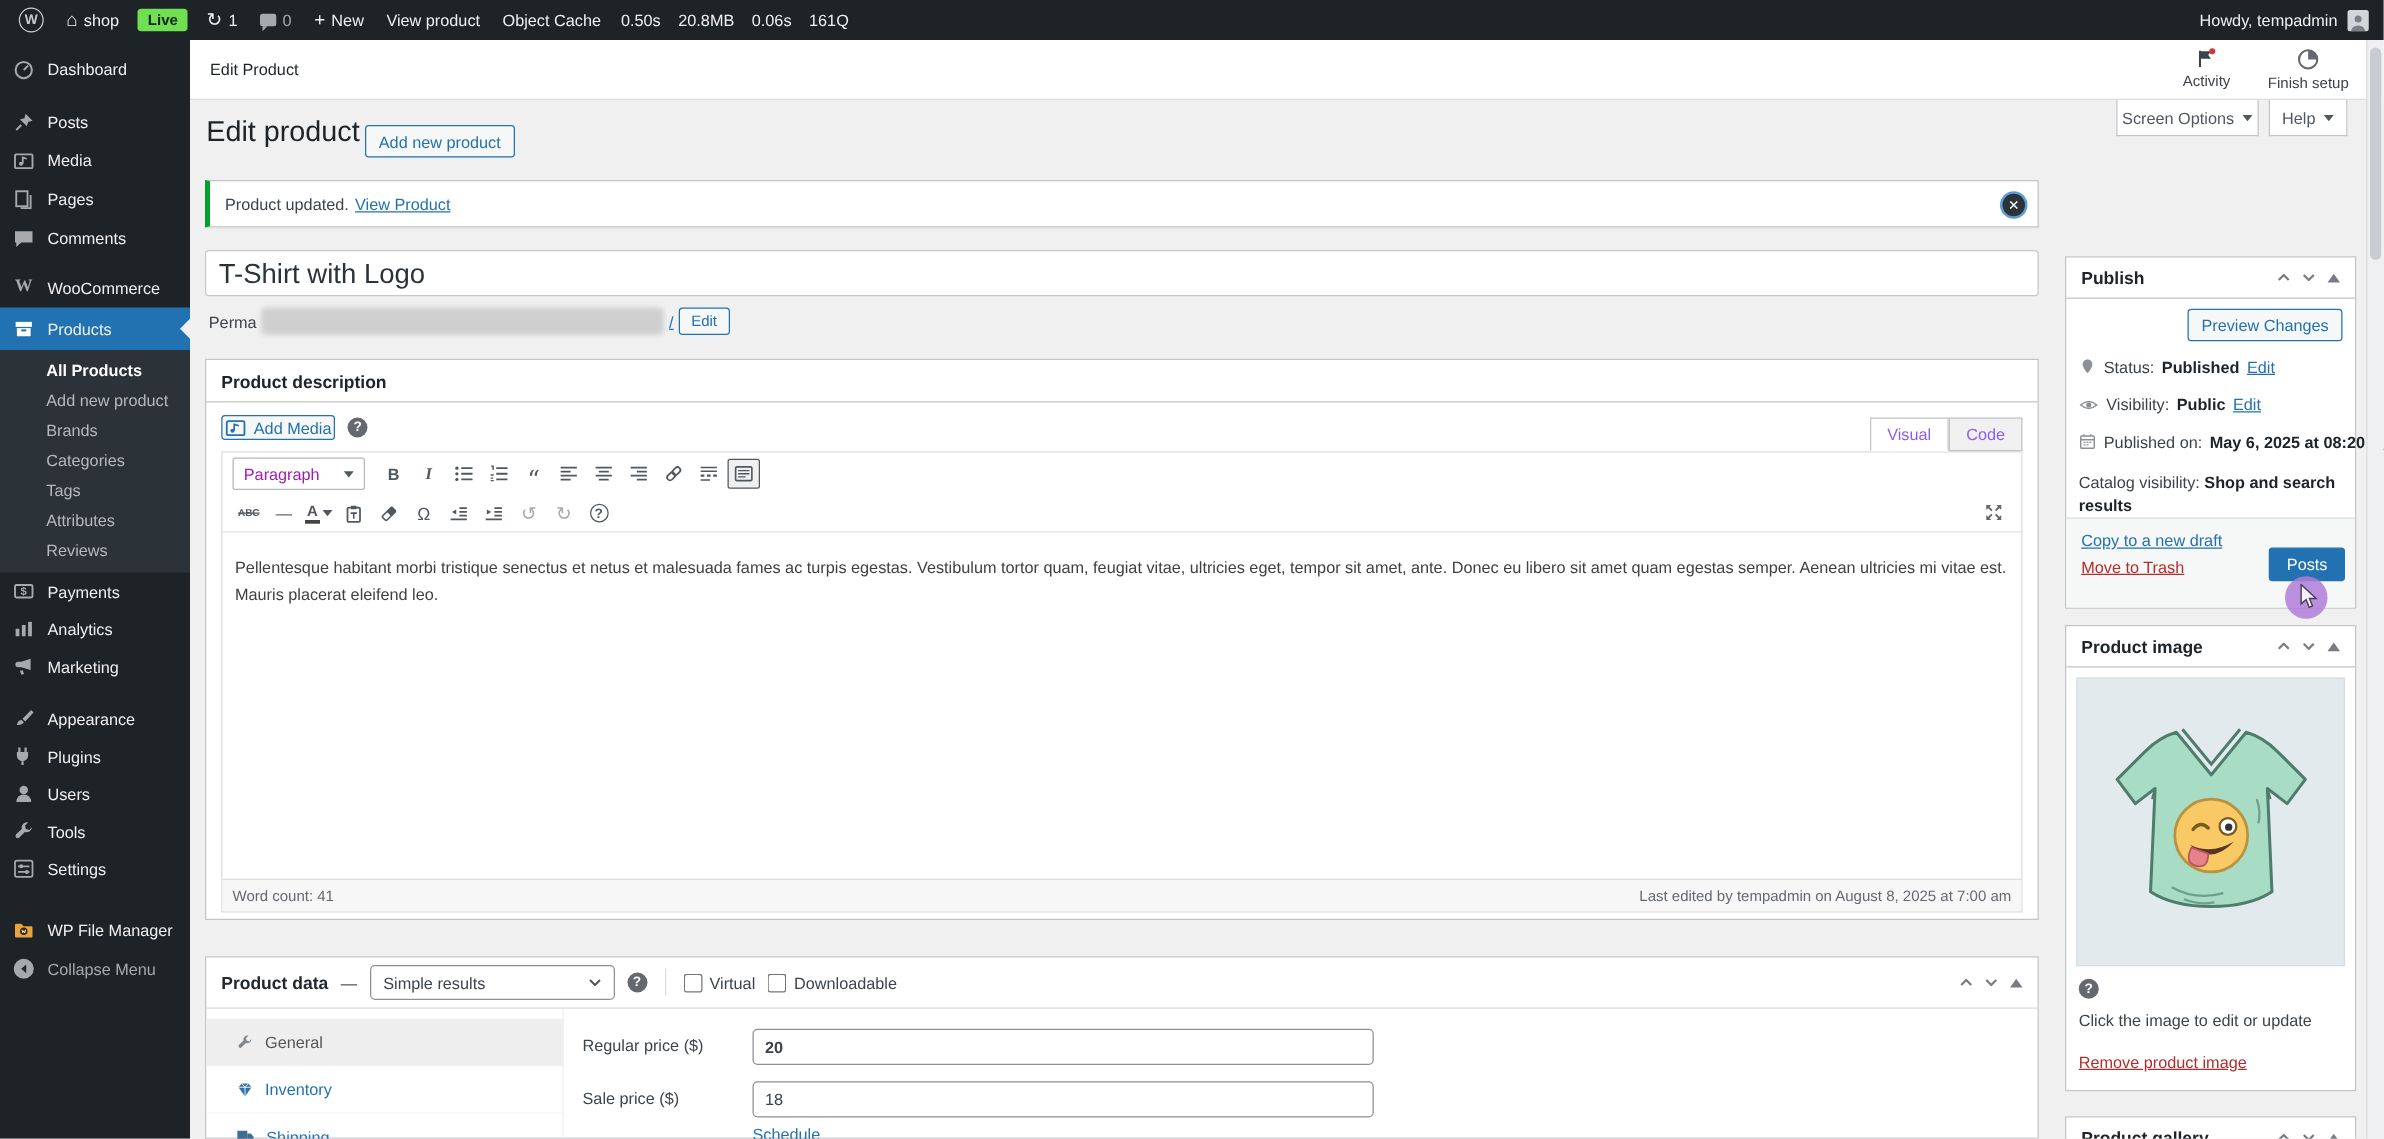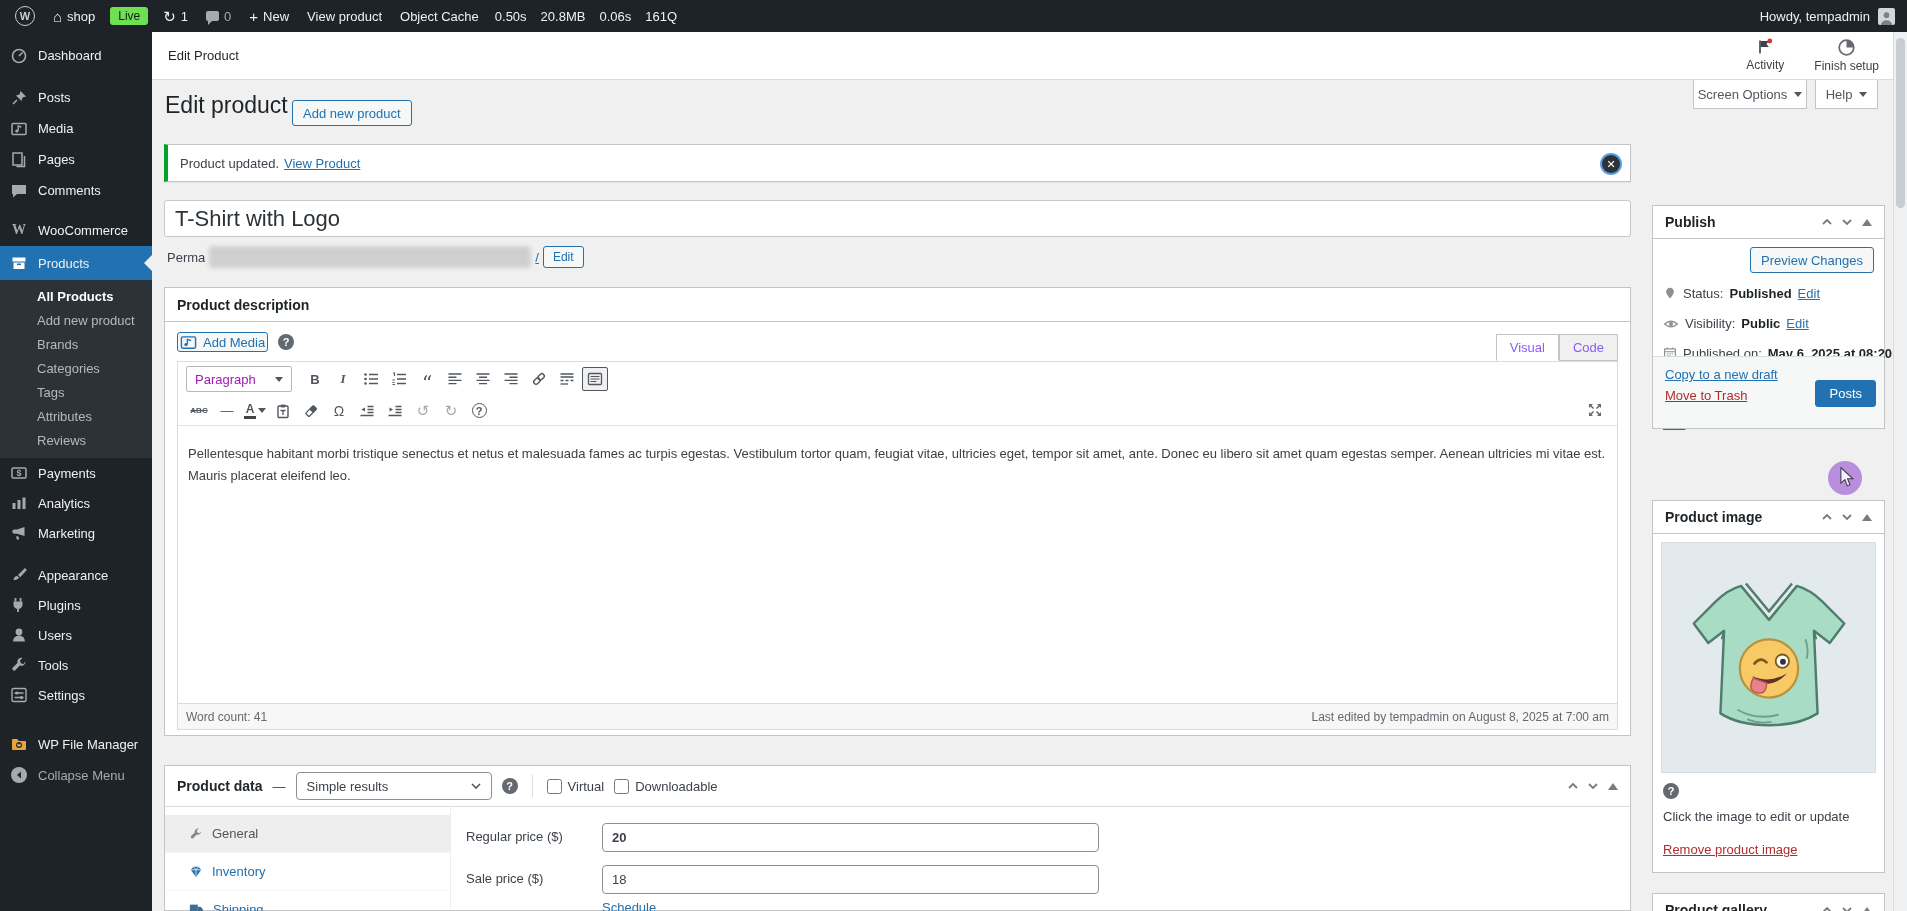--- a/index.html
+++ b/index.html
@@ -6,21 +6,21 @@
 html,body{width:1907px;height:911px;overflow:hidden;font-family:"Liberation Sans",sans-serif;background:#f0f0f1}
 .screen{position:relative;width:1907px;height:911px}
 a{text-decoration:underline;color:#2271b1;cursor:pointer}
 svg{display:block}
 
 
 .adminbar{position:absolute;left:0;top:0;width:100%;height:32px;background:#1d2327;color:#f0f0f1;display:flex;align-items:center;justify-content:space-between;font-size:13px;z-index:60}
 .ab-left{display:flex;align-items:center;height:32px;padding-left:6px}
 .ab-item{display:flex;align-items:center;gap:5px;padding:0 9px;height:32px;color:#f0f0f1;cursor:pointer}
 .ab-muted{color:#a7aaad}
-.live{background:#6fe052;color:#13210f;font-weight:400;font-size:12px;border-radius:3px;padding:2px 8px;margin:0 6px}
+.live{background:#6fe052;color:#13210f;font-weight:700;font-size:12px;border-radius:3px;padding:2px 8px;margin:0 6px}
 .wp-circle{width:20px;height:20px;border:1.8px solid #c9cdd1;border-radius:50%;display:flex;align-items:center;justify-content:center;font-size:11px;font-weight:700;color:#c9cdd1}
 .bubble{width:13px;height:10px;background:#a7aaad;border-radius:2px;position:relative}
 .bubble:after{content:"";position:absolute;left:2px;bottom:-4px;border:4px solid transparent;border-top-color:#a7aaad;border-left-color:#a7aaad;border-width:4px 4px 0 0}
 .ab-stat{padding:0 7px;color:#f0f0f1}
 .howdy{display:flex;align-items:center;gap:8px;padding:0 12px;cursor:pointer}
 .avatar{width:17px;height:17px;background:#d3d6d9;border-radius:2px;display:flex;align-items:flex-end;justify-content:center;overflow:hidden}
 .glyph{font-size:15px;line-height:1}
 
 
 .sidebar{position:absolute;left:0;top:32px;bottom:0;width:152px;background:#1d2327;color:#f0f0f1;z-index:50;padding-top:8px;font-size:13px}
@@ -111,21 +111,21 @@
 .pd-tab{height:38px;display:flex;align-items:center;gap:9px;padding-left:24px;font-size:13px;color:#2271b1;border-bottom:1px solid #f5f5f5;cursor:pointer}
 .pd-tab.on{background:#eee;color:#555}
 .pd-form{flex:1;position:relative;font-size:13px;color:#3c434a}
 .frlab{position:absolute;left:15px;width:130px}
 .frin{position:absolute;left:151px;width:497px;height:29px;border:1px solid #8c8f94;border-radius:4px;padding:0 9px;font-size:13px;color:#3c434a;background:#fff;font-family:"Liberation Sans",sans-serif}
 .sched{position:absolute;left:151px;top:93px;font-size:13px}
 
 
 .postbox{position:absolute;left:1652px;width:233px;background:#fff;border:1px solid #c3c4c7;z-index:5}
 .pb-h{height:33px;border-bottom:1px solid #c3c4c7;display:flex;align-items:center;padding:0 12px;font-size:14px;font-weight:600;color:#1d2327}
-.publish{top:205px;height:224px}
+.publish{top:205px;height:282px}
 .pb-inside{position:relative;height:177px;font-size:13px;color:#3c434a}
 .preview{position:absolute;right:10px;top:8px;height:26px;padding:0 10px}
 .pb-row{position:absolute;left:10px;display:flex;align-items:center;gap:6px;white-space:nowrap}
 .pb-row b{color:#1d2327}
 .pb-footer{position:absolute;left:0;right:0;bottom:0;height:72px;background:#f6f7f7;border-top:1px solid #dcdcde}
 .copylink{position:absolute;left:12px;top:10px;font-size:13px}
 .trashlink{position:absolute;left:12px;top:31px;font-size:13px;color:#b32d2e}
 .updatebtn{position:absolute;right:8px;top:23px;height:27px;padding:0 13px;background:#2271b1;border:1px solid #2271b1;border-radius:3px;color:#fff;font-size:13px;cursor:pointer}
 
 .imgbox{top:500px;height:373px}

